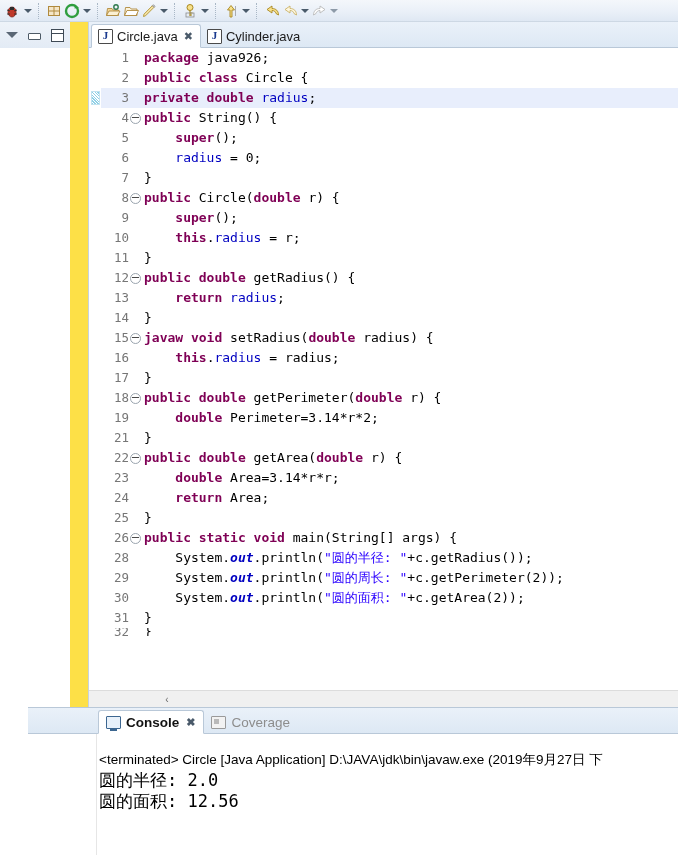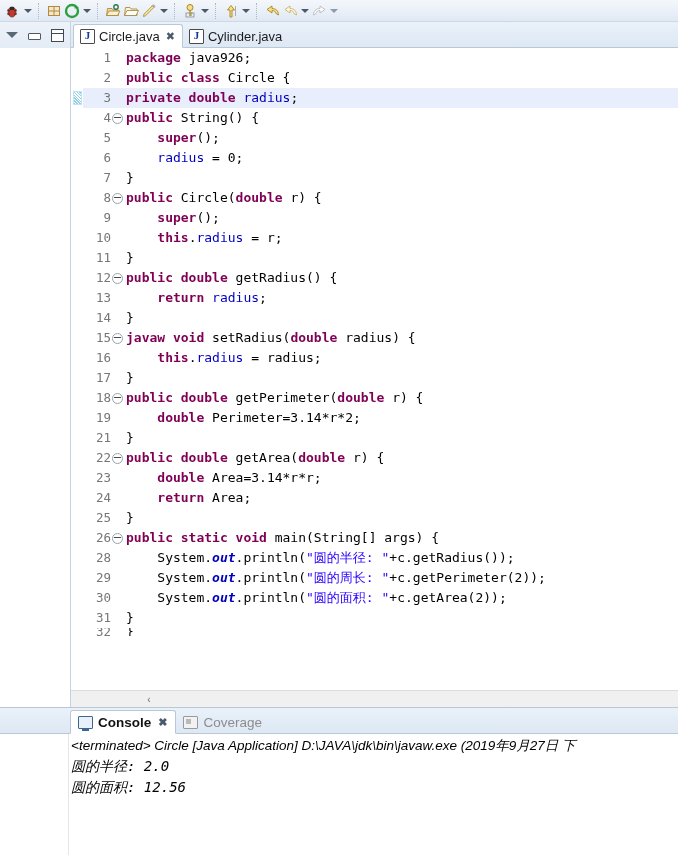--- a/index.html
+++ b/index.html
@@ -60,21 +60,22 @@
     border-left: 4px solid transparent;
     border-right: 4px solid transparent;
     border-top: 4px solid #4a5a6a;
   }
   .tb-arrow.dim i { border-top-color: #8d9aa8; }
 
   
   .workbench {
     height: 685px;
     display: flex;
-    background: #c2410c;
+    background: #fde047;
+    gap: 18px;
   }
   .left-rail {
     width: 70px;
     background: #ffffff;
     position: relative;
     flex: 0 0 70px;
   }
   .left-rail-top {
     height: 26px;
     background: linear-gradient(to bottom, #eef3f9 0%, #e3ebf5 100%);
@@ -280,20 +281,21 @@
   }
   .h-scroll-track { flex: 1 1 auto; background: #f0f0f0; height: 16px; }
 
   
   .console-panel {
     height: 148px;
     background: #ffffff;
     border-top: 1px solid #b9c8d8;
     display: flex;
     flex-direction: column;
+    margin-left: 28px;
   }
   .console-tabbar {
     height: 26px;
     background: linear-gradient(to bottom, #eaf1f9 0%, #dde8f4 100%);
     display: flex;
     align-items: flex-end;
     padding-left: 2px;
     box-sizing: border-box;
     position: relative;
   }
@@ -344,21 +346,21 @@
     flex: 0 0 13px;
     position: relative;
   }
   .coverage-icon::after {
     content:"";
     position:absolute; left:2px; top:2px;
     width:5px; height:5px; background:#b9b9b9;
   }
   .console-line {
     font-family: "DejaVu Sans Mono", monospace;
-    font-size: 14px;
+    font-size: 17px;
     line-height: 21px;
     white-space: pre;
     color: #000000;
     padding-left: 2px;
   }
   .console-line.header {
     font-family: "Liberation Sans", sans-serif;
     font-size: 13.5px;
     line-height: 20px;
     color: #000000;
@@ -371,22 +373,21 @@
   .console-gutter {
     width: 68px;
     flex: 0 0 68px;
     background: #ffffff;
     border-right: 1px solid #e6e6e6;
   }
   .console-text-col {
     flex: 1 1 auto;
     min-width: 0;
     overflow: hidden;
-    padding-top: 2px;
-    font-style: italic;
+    padding-top: 16px;
   }
 </style>
 </head>
 <body>
 
 <div class="toolbar">
 
   <div class="tb-group">
     <div class="tb-btn">
       <svg width="16" height="16" viewBox="0 0 16 16">

